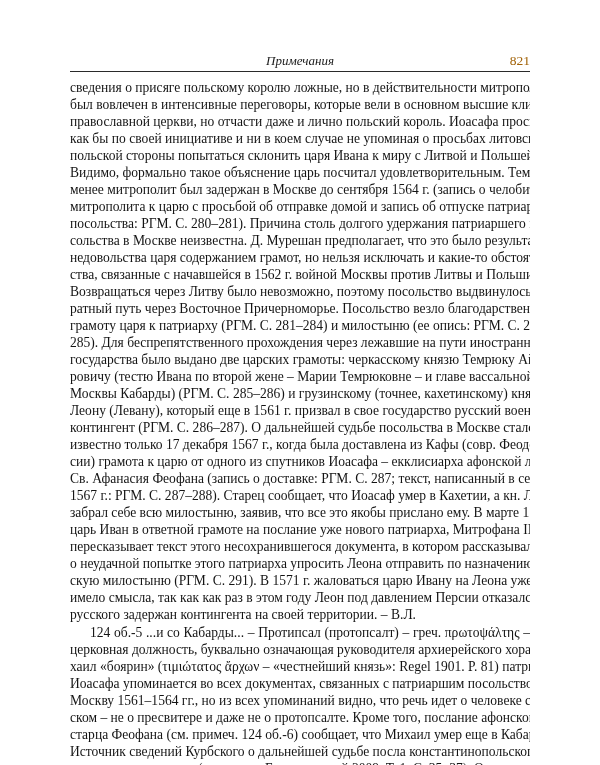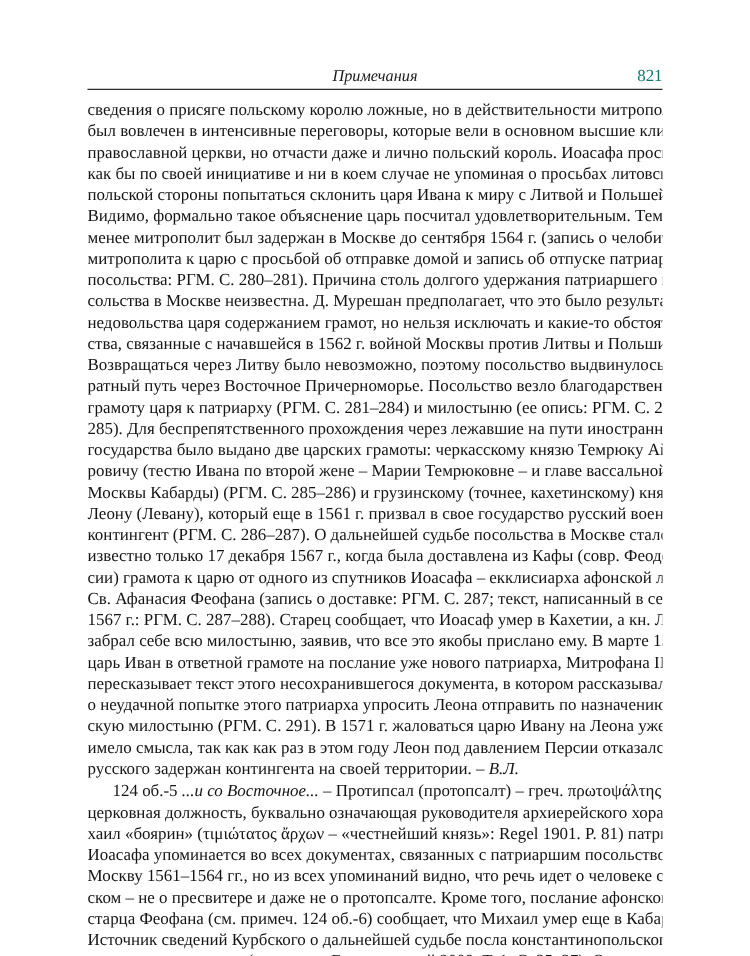--- a/index.html
+++ b/index.html
@@ -39,21 +39,21 @@
       font-size: 13px;
       line-height: 18px;
       color: #1a1a1a;
     }
     .page-number {
       position: absolute;
       right: 0;
       top: 0;
       font-size: 13.5px;
       line-height: 18px;
-      color: #0f766e;
+      color: #a16207;
     }
     .head-rule {
       position: absolute;
       left: 70px;
       top: 71px;
       width: 460px;
       height: 0;
       border-top: 1.4px solid #2a2a2a;
     }
     .body-text {
@@ -73,21 +73,21 @@
       text-align-last: justify;
       overflow: hidden;
     }
     .line.last {
       text-align-last: left;
     }
     .line.indent {
       padding-left: 20px;
       width: 440px;
     }
-    .ital { font-style: italic; }
+    .ital { }
   </style>
 </head>
 <body>
 
 <div class="page">
 
   <div class="running-head">
     <span class="running-title">Примечания</span>
     <span class="page-number">821</span>
   </div>
@@ -124,21 +124,21 @@
       <span class="line">забрал себе всю милостыню, заявив, что все это якобы прислано ему. В марте 1571 г.</span>
       <span class="line">царь Иван в ответной грамоте на послание уже нового патриарха, Митрофана III,</span>
       <span class="line">пересказывает текст этого несохранившегося документа, в котором рассказывалось</span>
       <span class="line">о неудачной попытке этого патриарха упросить Леона отправить по назначению цар-</span>
       <span class="line">скую милостыню (РГМ. С. 291). В 1571 г. жаловаться царю Ивану на Леона уже не</span>
       <span class="line">имело смысла, так как как раз в этом году Леон под давлением Персии отказался от</span>
       <span class="line last"><span>русского задержан контингента на своей территории. – </span><span class="ital">В.Л.</span></span>
     </div>
 
     <div>
-      <span class="line indent"><span>124 об.-5 </span><span class="ital">...и со Восточное...</span><span> – Протипсал (протопсалт) – греч. πρωτοψάλτης –</span></span>
+      <span class="line indent"><span>124 об.-5 </span><span class="ital">...и со Кабарды...</span><span> – Протипсал (протопсалт) – греч. πρωτοψάλτης –</span></span>
       <span class="line">церковная должность, буквально означающая руководителя архиерейского хора. Ми-</span>
       <span class="line">хаил «боярин» (τιμιώτατος ἄρχων – «честнейший князь»: Regel 1901. P. 81) патриарха</span>
       <span class="line">Иоасафа упоминается во всех документах, связанных с патриаршим посольством в</span>
       <span class="line">Москву 1561–1564 гг., но из всех упоминаний видно, что речь идет о человеке свет-</span>
       <span class="line">ском – не о пресвитере и даже не о протопсалте. Кроме того, послание афонского</span>
       <span class="line">старца Феофана (см. примеч. 124 об.-6) сообщает, что Михаил умер еще в Кабарде.</span>
       <span class="line">Источник сведений Курбского о дальнейшей судьбе посла константинопольского пат-</span>
       <span class="line">риарха не установлен (см. также: Ерусалимский 2009. Т. 1. С. 35–37). О митрополите</span>
 
     </div>

